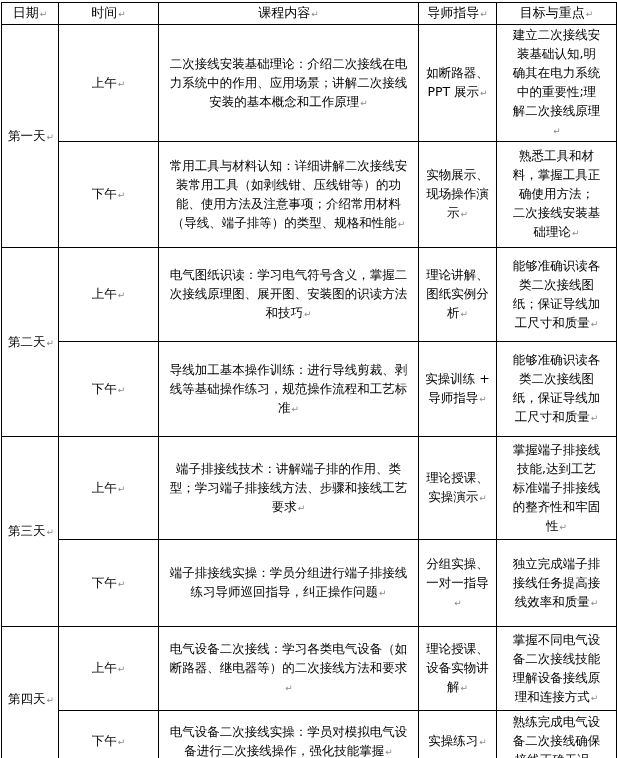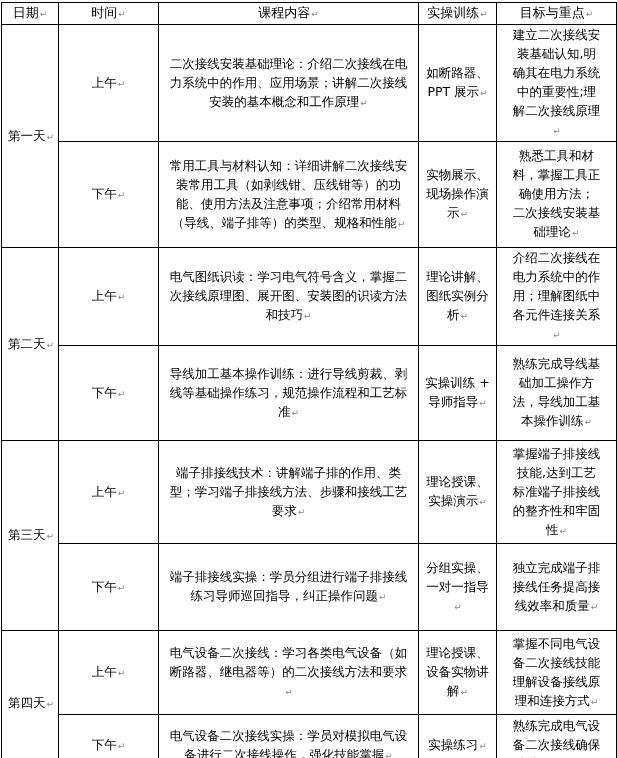--- a/index.html
+++ b/index.html
@@ -21,21 +21,21 @@
     <col style="width:100px">
     <col style="width:260px">
     <col style="width:78px">
     <col style="width:120px">
   </colgroup>
   <thead>
     <tr>
       <th><span>日期</span><span class="mark">↵</span></th>
       <th><span>时间</span><span class="mark">↵</span></th>
       <th><span>课程内容</span><span class="mark">↵</span></th>
-      <th><span>实操训练</span><span class="mark">↵</span></th>
+      <th><span>导师指导</span><span class="mark">↵</span></th>
       <th><span>目标与重点</span><span class="mark">↵</span></th>
     </tr>
   </thead>
   <tbody>
 
     <tr style="height:103px">
       <td rowspan="2" class="day"><span>第一天</span><span class="mark">↵</span></td>
       <td><span>上午</span><span class="mark">↵</span></td>
       <td class="content"><span>二次接线安装基础理论：介绍二次接线在电力系统中的作用、应用场景；讲解二次接线安装的基本概念和工作原理</span><span class="mark">↵</span></td>
       <td><span>如断路器、PPT 展示</span><span class="mark">↵</span></td>
@@ -46,27 +46,27 @@
       <td class="content"><span>常用工具与材料认知：详细讲解二次接线安装常用工具（如剥线钳、压线钳等）的功能、使用方法及注意事项；介绍常用材料（导线、端子排等）的类型、规格和性能</span><span class="mark">↵</span></td>
       <td><span>实物展示、现场操作演示</span><span class="mark">↵</span></td>
       <td class="goal"><span>熟悉工具和材料，掌握工具正确使用方法； 二次接线安装基础理论</span><span class="mark">↵</span></td>
     </tr>
 
     <tr style="height:94px">
       <td rowspan="2" class="day"><span>第二天</span><span class="mark">↵</span></td>
       <td><span>上午</span><span class="mark">↵</span></td>
       <td class="content"><span>电气图纸识读：学习电气符号含义，掌握二次接线原理图、展开图、安装图的识读方法和技巧</span><span class="mark">↵</span></td>
       <td><span>理论讲解、图纸实例分析</span><span class="mark">↵</span></td>
-      <td class="goal"><span>介绍二次接线在电力系统中的作用；理解图纸中各元件连接关系</span><span class="mark">↵</span></td>
+      <td class="goal"><span>能够准确识读各类二次接线图纸；保证导线加工尺寸和质量</span><span class="mark">↵</span></td>
     </tr>
     <tr style="height:95px">
       <td><span>下午</span><span class="mark">↵</span></td>
       <td class="content"><span>导线加工基本操作训练：进行导线剪裁、剥线等基础操作练习，规范操作流程和工艺标准</span><span class="mark">↵</span></td>
       <td><span>实操训练 + 导师指导</span><span class="mark">↵</span></td>
-      <td class="goal"><span>熟练完成导线基础加工操作方法，导线加工基本操作训练</span><span class="mark">↵</span></td>
+      <td class="goal"><span>能够准确识读各类二次接线图纸，保证导线加工尺寸和质量</span><span class="mark">↵</span></td>
     </tr>
 
     <tr style="height:103px">
       <td rowspan="2" class="day"><span>第三天</span><span class="mark">↵</span></td>
       <td><span>上午</span><span class="mark">↵</span></td>
       <td class="content"><span>端子排接线技术：讲解端子排的作用、类型；学习端子排接线方法、步骤和接线工艺要求</span><span class="mark">↵</span></td>
       <td><span>理论授课、实操演示</span><span class="mark">↵</span></td>
       <td class="goal"><span>掌握端子排接线技能,达到工艺标准端子排接线的整齐性和牢固性</span><span class="mark">↵</span></td>
     </tr>
     <tr style="height:87px">

